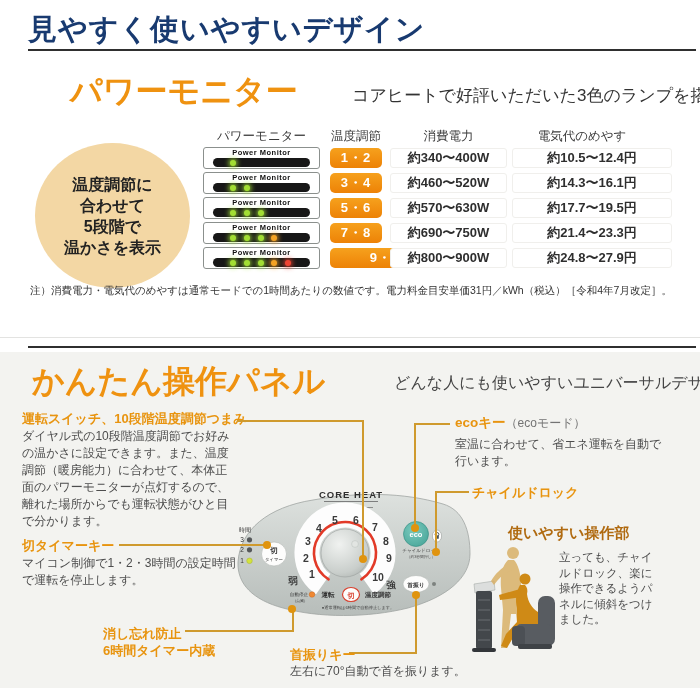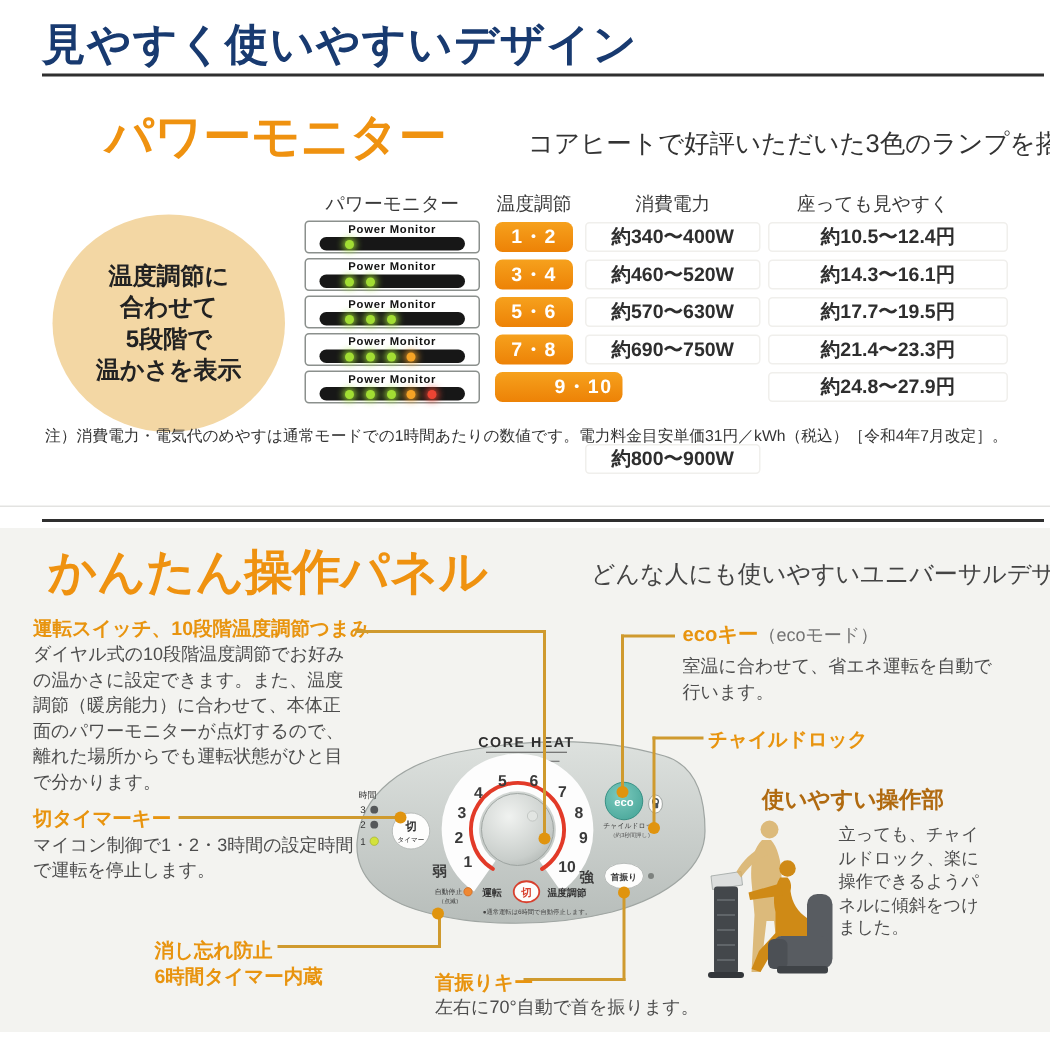--- a/index.html
+++ b/index.html
@@ -72,21 +72,21 @@
       <span>温度調節に</span><br>
       <span>合わせて</span><br>
       <span>5段階で</span><br>
       <span>温かさを表示</span>
     </div>
   </div>
 
   <div class="abs tbl-header" style="left:203px;width:117px;">パワーモニター</div>
   <div class="abs tbl-header" style="left:330px;width:52px;">温度調節</div>
   <div class="abs tbl-header" style="left:390px;width:117px;">消費電力</div>
-  <div class="abs tbl-header" style="left:512px;width:140px;">座っても見やすく</div>
+  <div class="abs tbl-header" style="left:512px;width:140px;">電気代のめやす</div>
 
   <div>
 
     <div class="abs" style="left:203px;top:147px;">
       <div class="monitor abs" style="left:0;top:0;">
         <div class="plabel">Power Monitor</div>
         <div class="pill">
             <span class="lamp lamp-green" style="left: 18%;"></span>
           </div>
       </div>
@@ -138,21 +138,21 @@
         <div class="plabel">Power Monitor</div>
         <div class="pill">
             <span class="lamp lamp-green" style="left: 18%;"></span>
             <span class="lamp lamp-green" style="left: 32%;"></span>
             <span class="lamp lamp-green" style="left: 46%;"></span>
             <span class="lamp lamp-orange" style="left: 60%;"></span>
             <span class="lamp lamp-red" style="left: 74%;"></span>
           </div>
       </div>
       <div class="badge abs" style="left:127px;top:1px;padding-left:33px;">9・10</div>
-      <div class="cell abs" style="left:187px;top:1px;width:117px;margin-top:48px;">約800〜900W</div>
+      <div class="cell abs" style="left:187px;top:1px;width:117px;">約800〜900W</div>
       <div class="cell abs" style="left:309px;top:1px;width:160px;">約24.8〜27.9円</div>
     </div>
   </div>
 
   <div class="abs note">注）消費電力・電気代のめやすは通常モードでの1時間あたりの数値です。電力料金目安単価31円／kWh（税込）［令和4年7月改定］。</div>
 
   <div class="abs light-rule"></div>
   <div class="abs sec-divider"></div>
   <div class="abs sec2-bg"></div>
 

